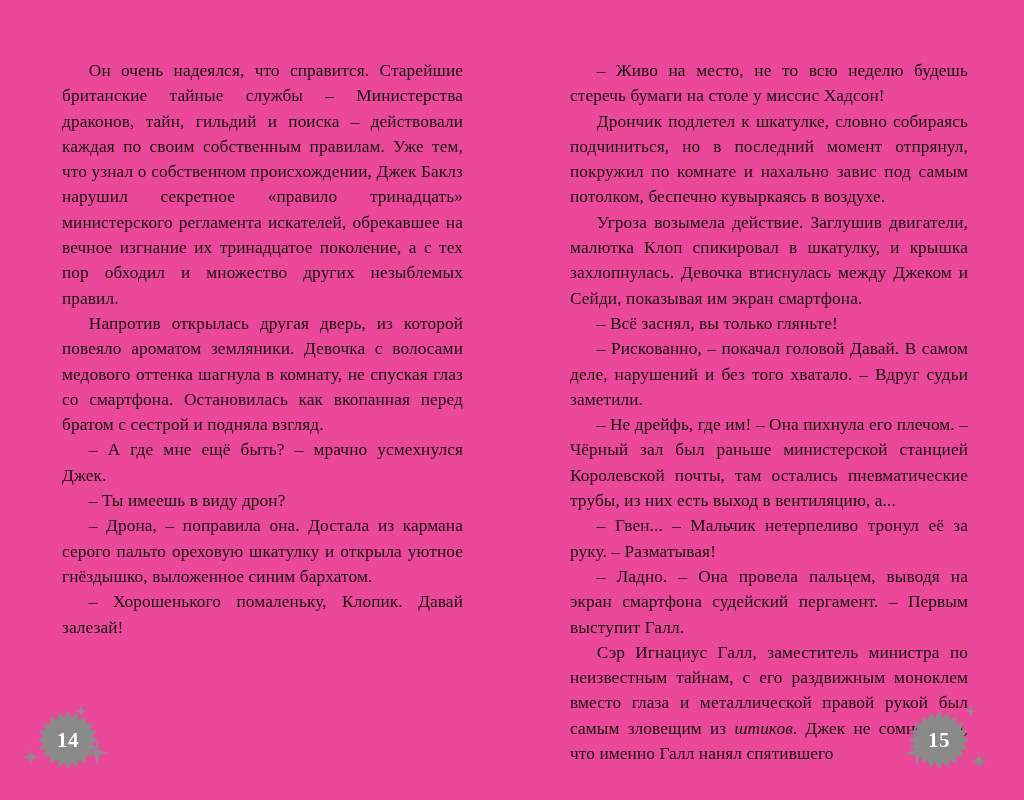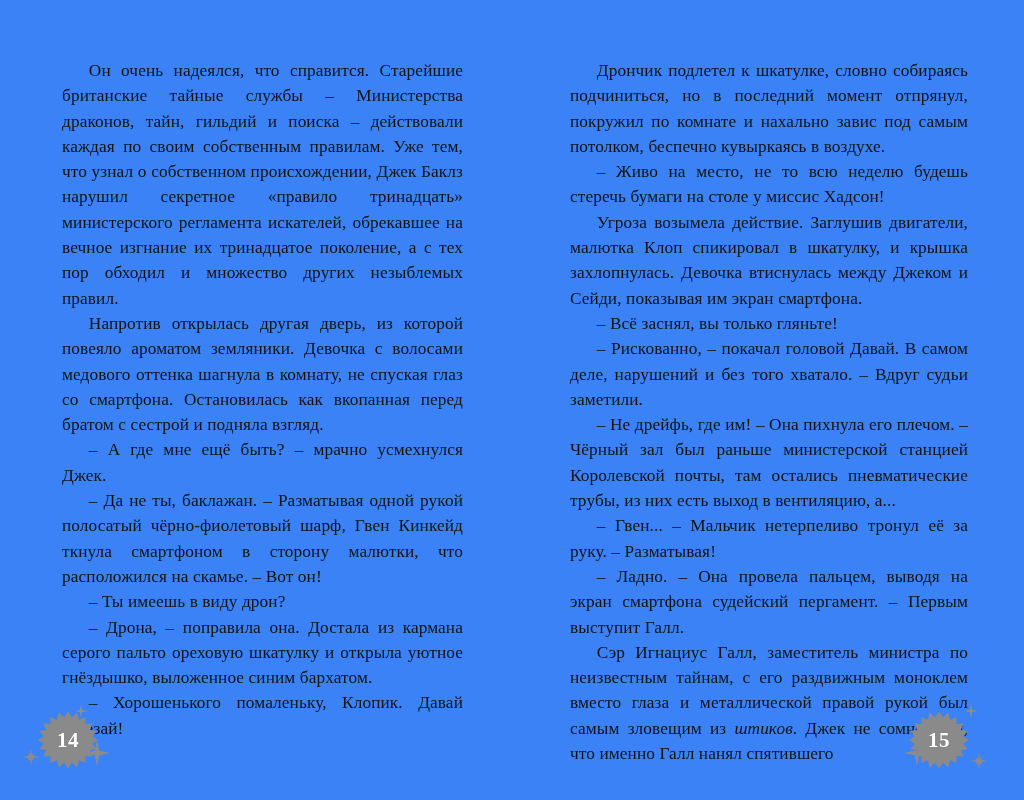--- a/index.html
+++ b/index.html
@@ -13,21 +13,21 @@
     height: 800px;
     overflow: hidden;
     font-family: "Liberation Serif", "DejaVu Serif", serif;
     color: #111111;
   }
 
   .spread {
     position: relative;
     width: 1024px;
     height: 800px;
-    background: #3b82f6;
+    background: #ec4899;
     display: flex;
   }
 
   .page {
     position: relative;
     width: 512px;
     height: 800px;
     box-sizing: border-box;
   }
 
@@ -110,21 +110,20 @@
 </head>
 <body>
 
 <div class="spread">
 
   <div class="page page-left">
     <div class="textcol">
       <p>Он очень надеялся, что справится. Старейшие британские тайные службы – Министерства драконов, тайн, гильдий и поиска – действовали каждая по своим собственным правилам. Уже тем, что узнал о собственном происхождении, Джек Баклз нарушил секретное «правило тринадцать» министерского регламента искателей, обрекавшее на вечное изгнание их тринадцатое поколение, а с тех пор обходил и множество других незыблемых правил.</p>
       <p>Напротив открылась другая дверь, из которой повеяло ароматом земляники. Девочка с волосами медового оттенка шагнула в комнату, не спуская глаз со смартфона. Остановилась как вкопанная перед братом с сестрой и подняла взгляд.</p>
       <p>– А где мне ещё быть? – мрачно усмехнулся Джек.</p>
-      <p>– Да не ты, баклажан. – Разматывая одной рукой полосатый чёрно-фиолетовый шарф, Гвен Кинкейд ткнула смартфоном в сторону малютки, что расположился на скамье. – Вот он!</p>
       <p>– Ты имеешь в виду дрон?</p>
       <p>– Дрона, – поправила она. Достала из кармана серого пальто ореховую шкатулку и открыла уютное гнёздышко, выложенное синим бархатом.</p>
       <p>– Хорошенького помаленьку, Клопик. Давай залезай!</p>
     </div>
 
     <div class="pagenum pagenum-left">
       <span class="spark spark-a">
         <svg width="14" height="14" viewBox="0 0 14 14">
           <path d="M7 0 L8.1 5.9 L14 7 L8.1 8.1 L7 14 L5.9 8.1 L0 7 L5.9 5.9 Z" fill="#8f8f8f"></path>
         </svg>
@@ -157,22 +156,22 @@
             L1.9 65.5 L9.5 56.1 L0 50 L9.5 43.9 L1.9 34.5 L13.4 33.2 L9.2 21.9 L20.8 23.6
             L20.7 11.5 L31.4 16.2 L34.6 4.6 L43.5 12.2 Z"></path>
         </svg>
         <span class="burst-num">14</span>
       </span>
     </div>
   </div>
 
   <div class="page page-right">
     <div class="textcol">
+      <p>– Живо на место, не то всю неделю будешь стеречь бумаги на столе у миссис Хадсон!</p>
       <p>Дрончик подлетел к шкатулке, словно собираясь подчиниться, но в последний момент отпрянул, покружил по комнате и нахально завис под самым потолком, беспечно кувыркаясь в воздухе.</p>
-      <p>– Живо на место, не то всю неделю будешь стеречь бумаги на столе у миссис Хадсон!</p>
       <p>Угроза возымела действие. Заглушив двигатели, малютка Клоп спикировал в шкатулку, и крышка захлопнулась. Девочка втиснулась между Джеком и Сейди, показывая им экран смартфона.</p>
       <p>– Всё заснял, вы только гляньте!</p>
       <p>– Рискованно, – покачал головой Давай. В самом деле, нарушений и без того хватало. – Вдруг судьи заметили.</p>
       <p>– Не дрейфь, где им! – Она пихнула его плечом. – Чёрный зал был раньше министерской станцией Королевской почты, там остались пневматические трубы, из них есть выход в вентиляцию, а...</p>
       <p>– Гвен... – Мальчик нетерпеливо тронул её за руку. – Разматывая!</p>
       <p>– Ладно. – Она провела пальцем, выводя на экран смартфона судейский пергамент. – Первым выступит Галл.</p>
       <p>
         <span>Сэр Игнациус Галл, заместитель министра по неизвестным тайнам, с его раздвижным моноклем вместо глаза и металлической правой рукой был самым зловещим из </span><span class="it">штиков</span><span>. Джек не сомневался, что именно Галл нанял спятившего</span>
       </p>
     </div>

